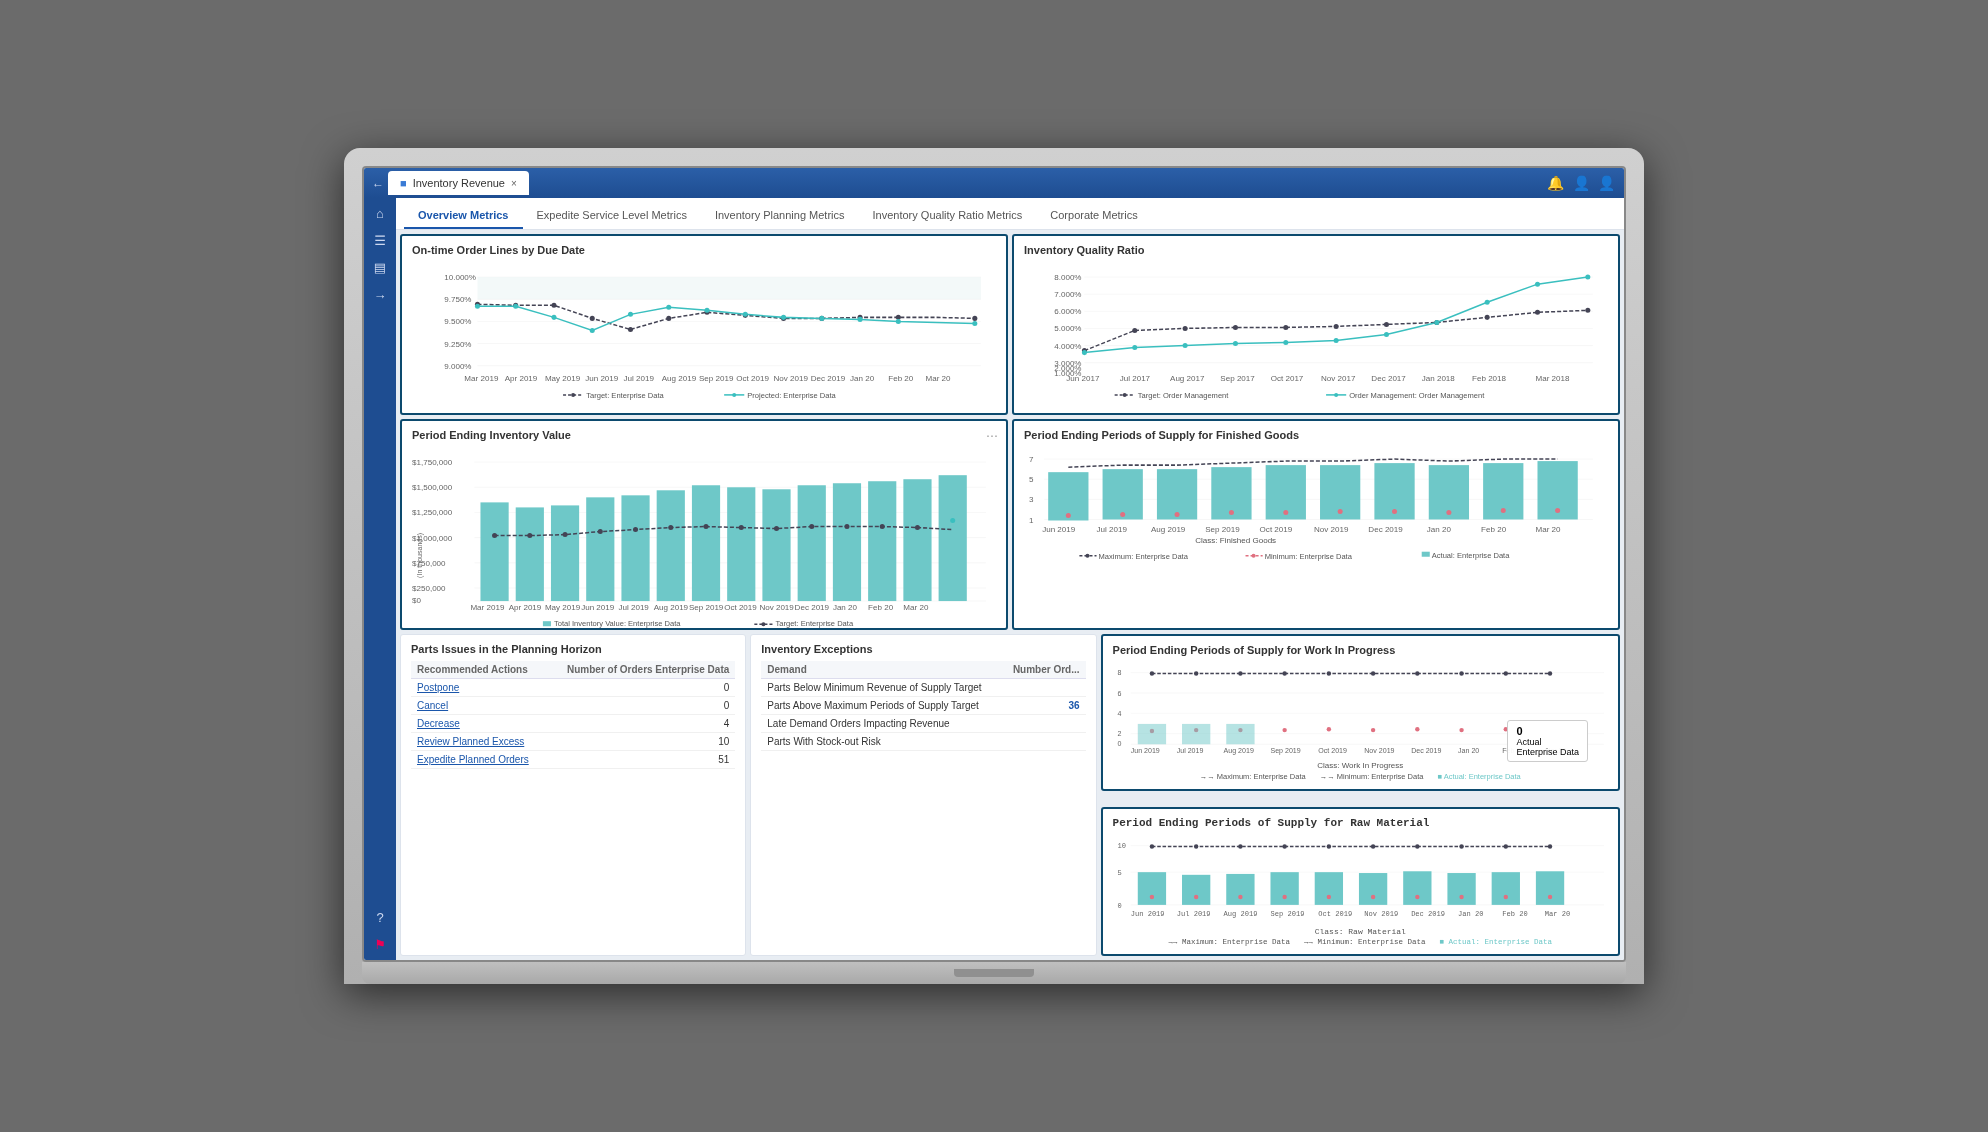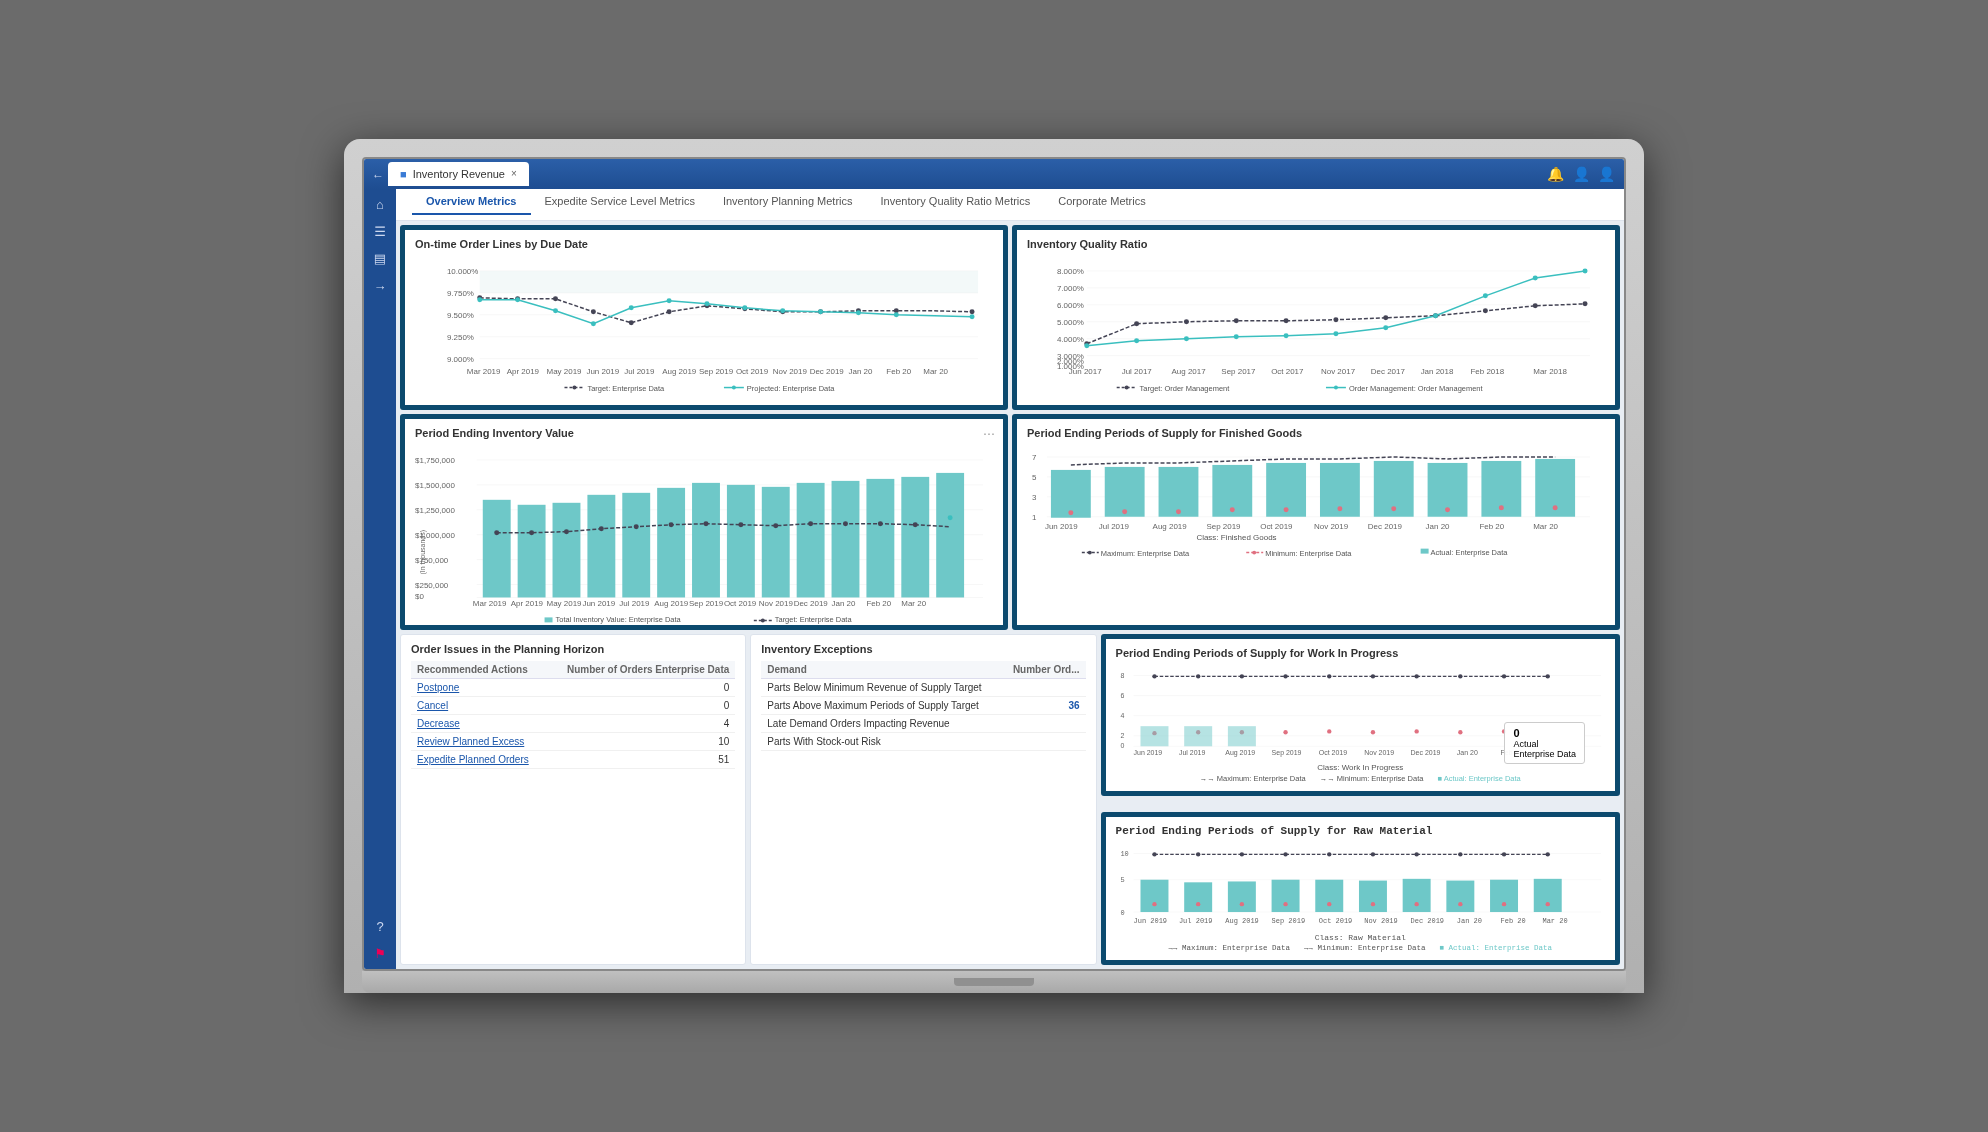--- a/index.html
+++ b/index.html
@@ -69,23 +69,23 @@
     .sidebar-icon { color: #cdd8f0; font-size: 13px; cursor: pointer; }
 
     
     .main-content { flex: 1; display: flex; flex-direction: column; background: #f0f4f8; }
 
     
     .nav-tabs {
       background: #fff;
       border-bottom: 1px solid #dde3ec;
       display: flex;
-      padding: 0 16px;
+      padding: 0 8px;
       height: 32px;
-      align-items: flex-start;
+      align-items: flex-end;
     }
     .nav-tab {
       padding: 6px 14px;
       font-size: 11px;
       color: #555;
       cursor: pointer;
       border-bottom: 2px solid transparent;
       white-space: nowrap;
     }
     .nav-tab.active {
@@ -101,21 +101,21 @@
       grid-template-columns: 1fr 1fr;
       grid-template-rows: auto auto auto;
       gap: 4px;
       padding: 4px;
       overflow: auto;
       background: #e8edf3;
     }
 
     .chart-card {
       background: #fff;
-      border: 5px solid #0c4a6e;
+      border: 2px solid #0c4a6e;
       border-radius: 3px;
       padding: 8px 10px;
       position: relative;
     }
 
     .chart-title {
       font-size: 11px;
       font-weight: 600;
       color: #333;
       margin-bottom: 6px;
@@ -499,21 +499,21 @@
               <circle cx="228" cy="108" r="2" fill="#e07080"></circle>
               <text x="239" y="111" class="legend-text">Minimum: Enterprise Data</text>
               <rect x="395" y="104" width="8" height="5" fill="#6ec8c8"></rect>
               <text x="405" y="110" class="legend-text">Actual: Enterprise Data</text>
             </svg>
           </div>
 
           <div class="bottom-section">
 
             <div class="table-card">
-              <div class="chart-title">Order Issues in the Planning Horizon</div>
+              <div class="chart-title">Parts Issues in the Planning Horizon</div>
               <table>
                 <thead>
                   <tr>
                     <th>Recommended Actions</th>
                     <th style="text-align:right;">Number of Orders Enterprise Data</th>
                   </tr>
                 </thead>
                 <tbody>
                   <tr>
                     <td class="link">Postpone</td>

